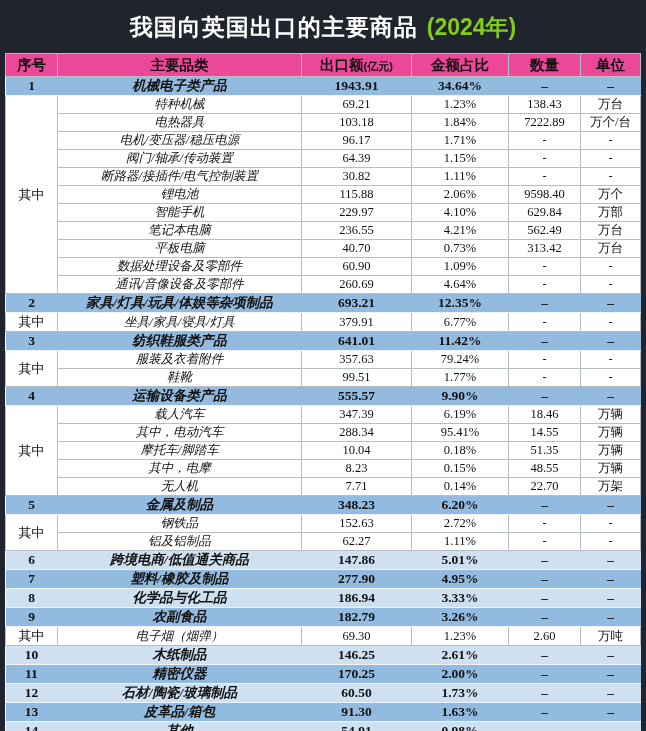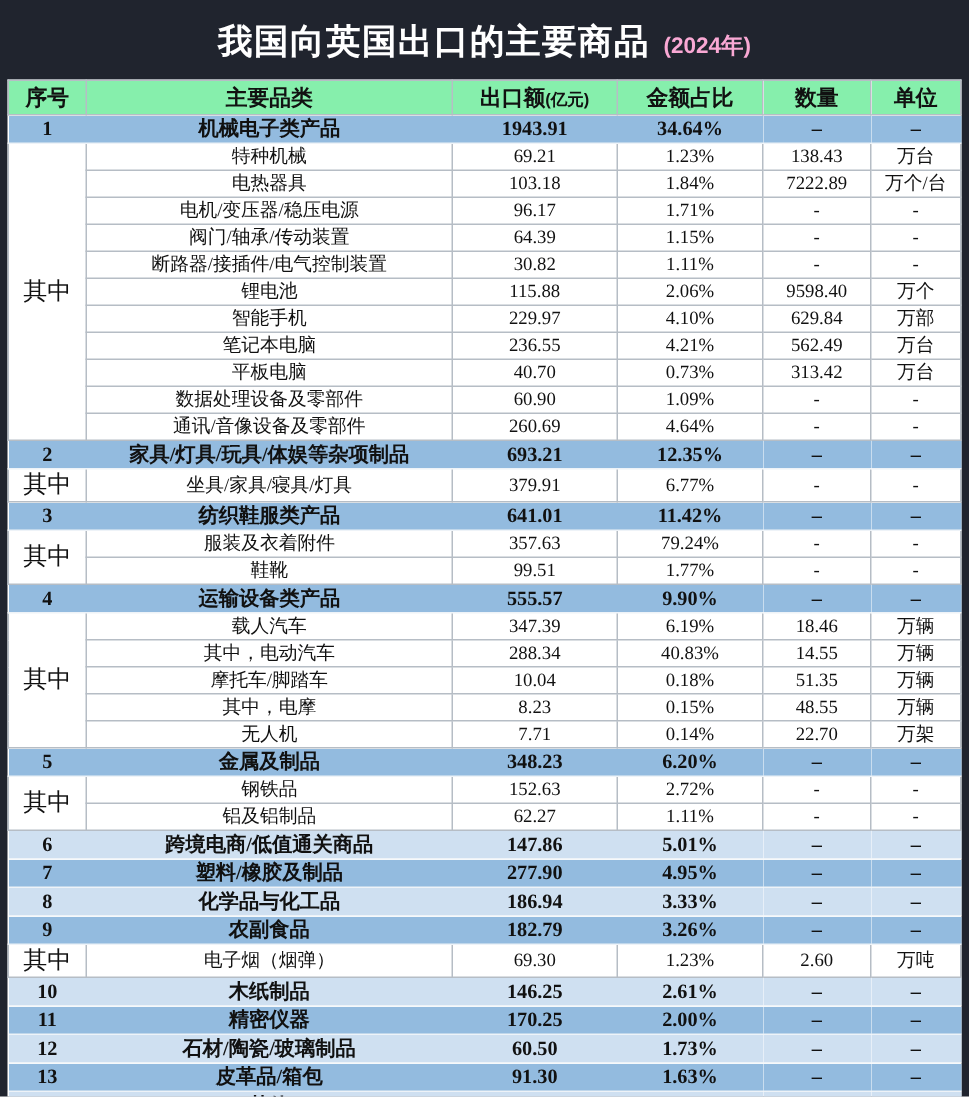--- a/index.html
+++ b/index.html
@@ -14,49 +14,49 @@
   .title-band {
     height:53px;
     display:flex; align-items:baseline; justify-content:center; gap:9px;
     padding-top:12px; box-sizing:border-box;
   }
   .title-main {
     color:#ffffff; font-family:"Liberation Sans","DejaVu Sans",sans-serif;
     font-weight:bold; font-size:23px; letter-spacing:1px;
   }
   .title-year {
-    color:#f9a8d4; font-family:"Liberation Sans","DejaVu Sans",sans-serif;
-    font-weight:bold; font-size:15px;
+    color:#84cc16; font-family:"Liberation Sans","DejaVu Sans",sans-serif;
+    font-weight:bold; font-size:23px;
   }
 
   table.export {
     border-collapse:collapse; table-layout:fixed;
     width:635px; margin-left:5px; background:#ffffff;
   }
   table.export td {
     padding:0 2px; box-sizing:border-box;
     white-space:nowrap; overflow:hidden;
     text-align:center; color:#111;
     border:1px solid #b6bdc5;
   }
 
   thead td {
-    height:23px; background:#86efac;
+    height:23px; background:#ec4899;
     font-family:"Liberation Sans","DejaVu Sans",sans-serif;
     font-weight:bold; font-size:14.5px;
     border-bottom:1px solid #4a4f59;
     border-top:1px solid #20242e;
   }
   .unit-note { font-size:11px; margin-left:0; }
 
   tbody td, tfoot td { height:16.5px; font-size:12.5px; }
-  td.cat { text-align:left; padding-left:5px; }
+  td.cat { text-align:left; padding-left:5px;font-style:italic; }
 
   tr.sub td { background:#ffffff; }
-  tr.sub td.serial { font-size:16px; }
+  tr.sub td.serial { font-size:13px; }
 
   tr.main td, tr.light td, tr.total td {
     font-weight:bold; font-size:13.5px;
     border-left:none; border-right:none;
     border-top:1px solid #eef3f8; border-bottom:1px solid #eef3f8;
   }
   tr.main td  { background:#93bbdf; }
   tr.light td { background:#cfe0f1; }
 </style>
 </head>
@@ -226,21 +226,21 @@
           <td rowspan="5" class="serial">其中</td>
           <td class="cat">载人汽车</td>
           <td>347.39</td>
           <td>6.19%</td>
           <td>18.46</td>
           <td>万辆</td>
         </tr>
         <tr class="sub">
           <td class="cat">其中，电动汽车</td>
           <td>288.34</td>
-          <td>40.83%</td>
+          <td>95.41%</td>
           <td>14.55</td>
           <td>万辆</td>
         </tr>
         <tr class="sub">
           <td class="cat">摩托车/脚踏车</td>
           <td>10.04</td>
           <td>0.18%</td>
           <td>51.35</td>
           <td>万辆</td>
         </tr>

